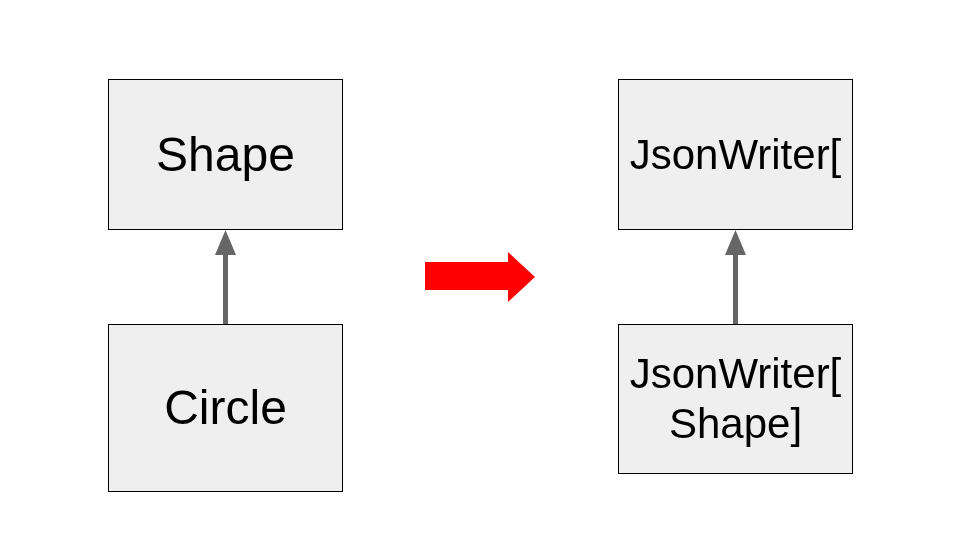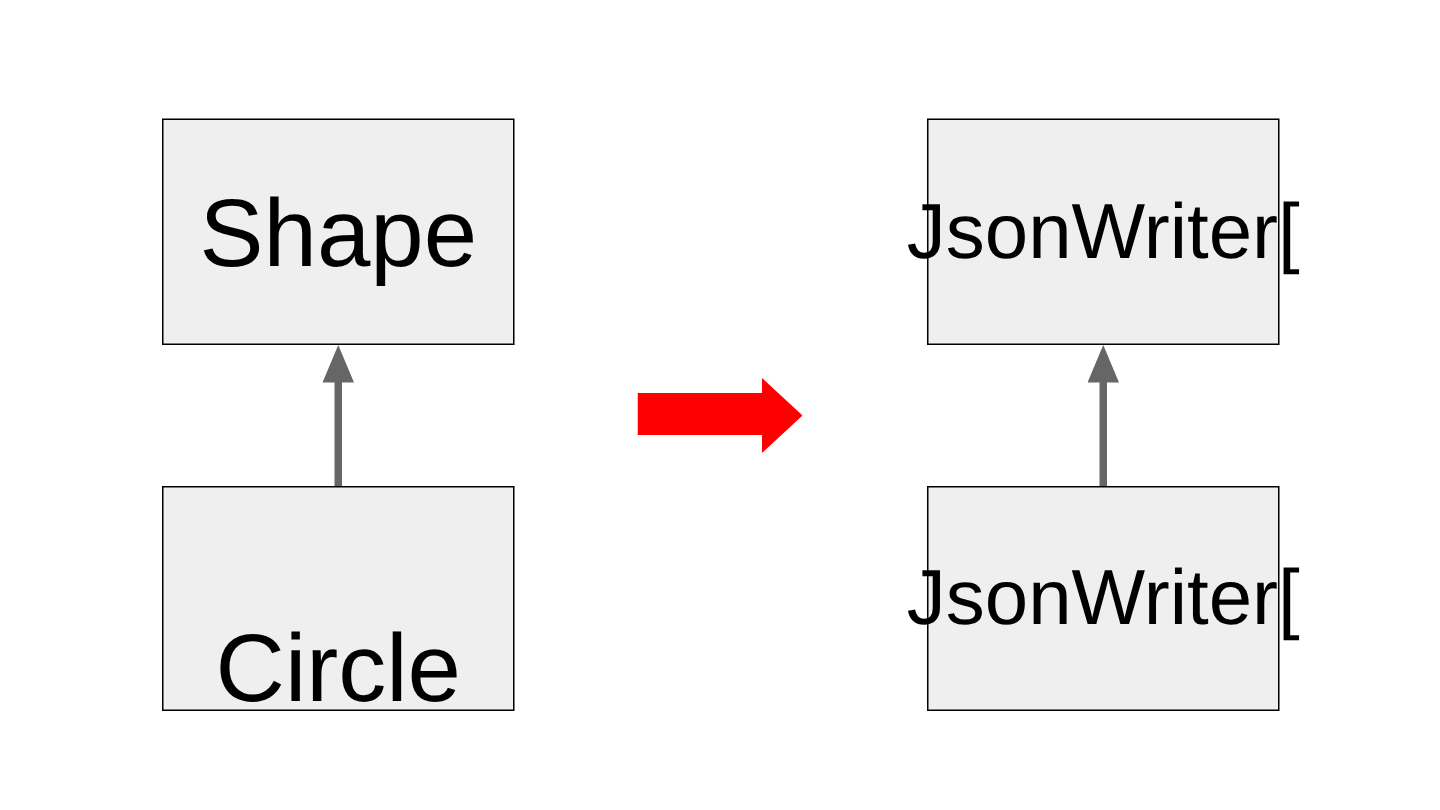--- a/index.html
+++ b/index.html
@@ -21,35 +21,35 @@
     box-sizing: border-box;
     background: #efefef;
     border: 1.5px solid #000000;
     display: flex;
     flex-direction: column;
     align-items: center;
     justify-content: center;
     text-align: center;
   }
   .label-lg {
-    font-size: 64px;
+    font-size: 48px;
     line-height: 56px;
     display: block;
   }
   .label-sm {
-    font-size: 52px;
+    font-size: 42px;
     line-height: 50px;
     display: block;
   }
   .arrow {
     position: absolute;
   }
   
   .box-shape        { left: 108px; top: 79px;  width: 235px; height: 151px; }
-  .box-circle       { left: 108px; top: 324px; width: 235px; height: 150px; justify-content: flex-end; }
+  .box-circle       { left: 108px; top: 324px; width: 235px; height: 168px; }
   .box-jw-circle    { left: 618px; top: 79px;  width: 235px; height: 151px; }
   .box-jw-shape     { left: 618px; top: 324px; width: 235px; height: 150px; }
   
   .arrow-up-left    { left: 215px; top: 230px; }
   .arrow-up-right   { left: 725px; top: 230px; }
   .arrow-red        { left: 425px; top: 252px; }
 </style>
 </head>
 <body>
 
@@ -74,15 +74,16 @@
   <div class="box box-jw-circle">
     <span class="label-sm">JsonWriter[</span>
   </div>
 
   <svg class="arrow arrow-up-right" width="21" height="94" viewBox="0 0 21 94">
     <polygon points="10.5,0 21,25 13,25 13,94 8,94 8,25 0,25" fill="#666666"></polygon>
   </svg>
 
   <div class="box box-jw-shape">
     <span class="label-sm">JsonWriter[</span>
+    <span class="label-sm">Shape]</span>
   </div>
 
 </div>
 
 </body></html>

